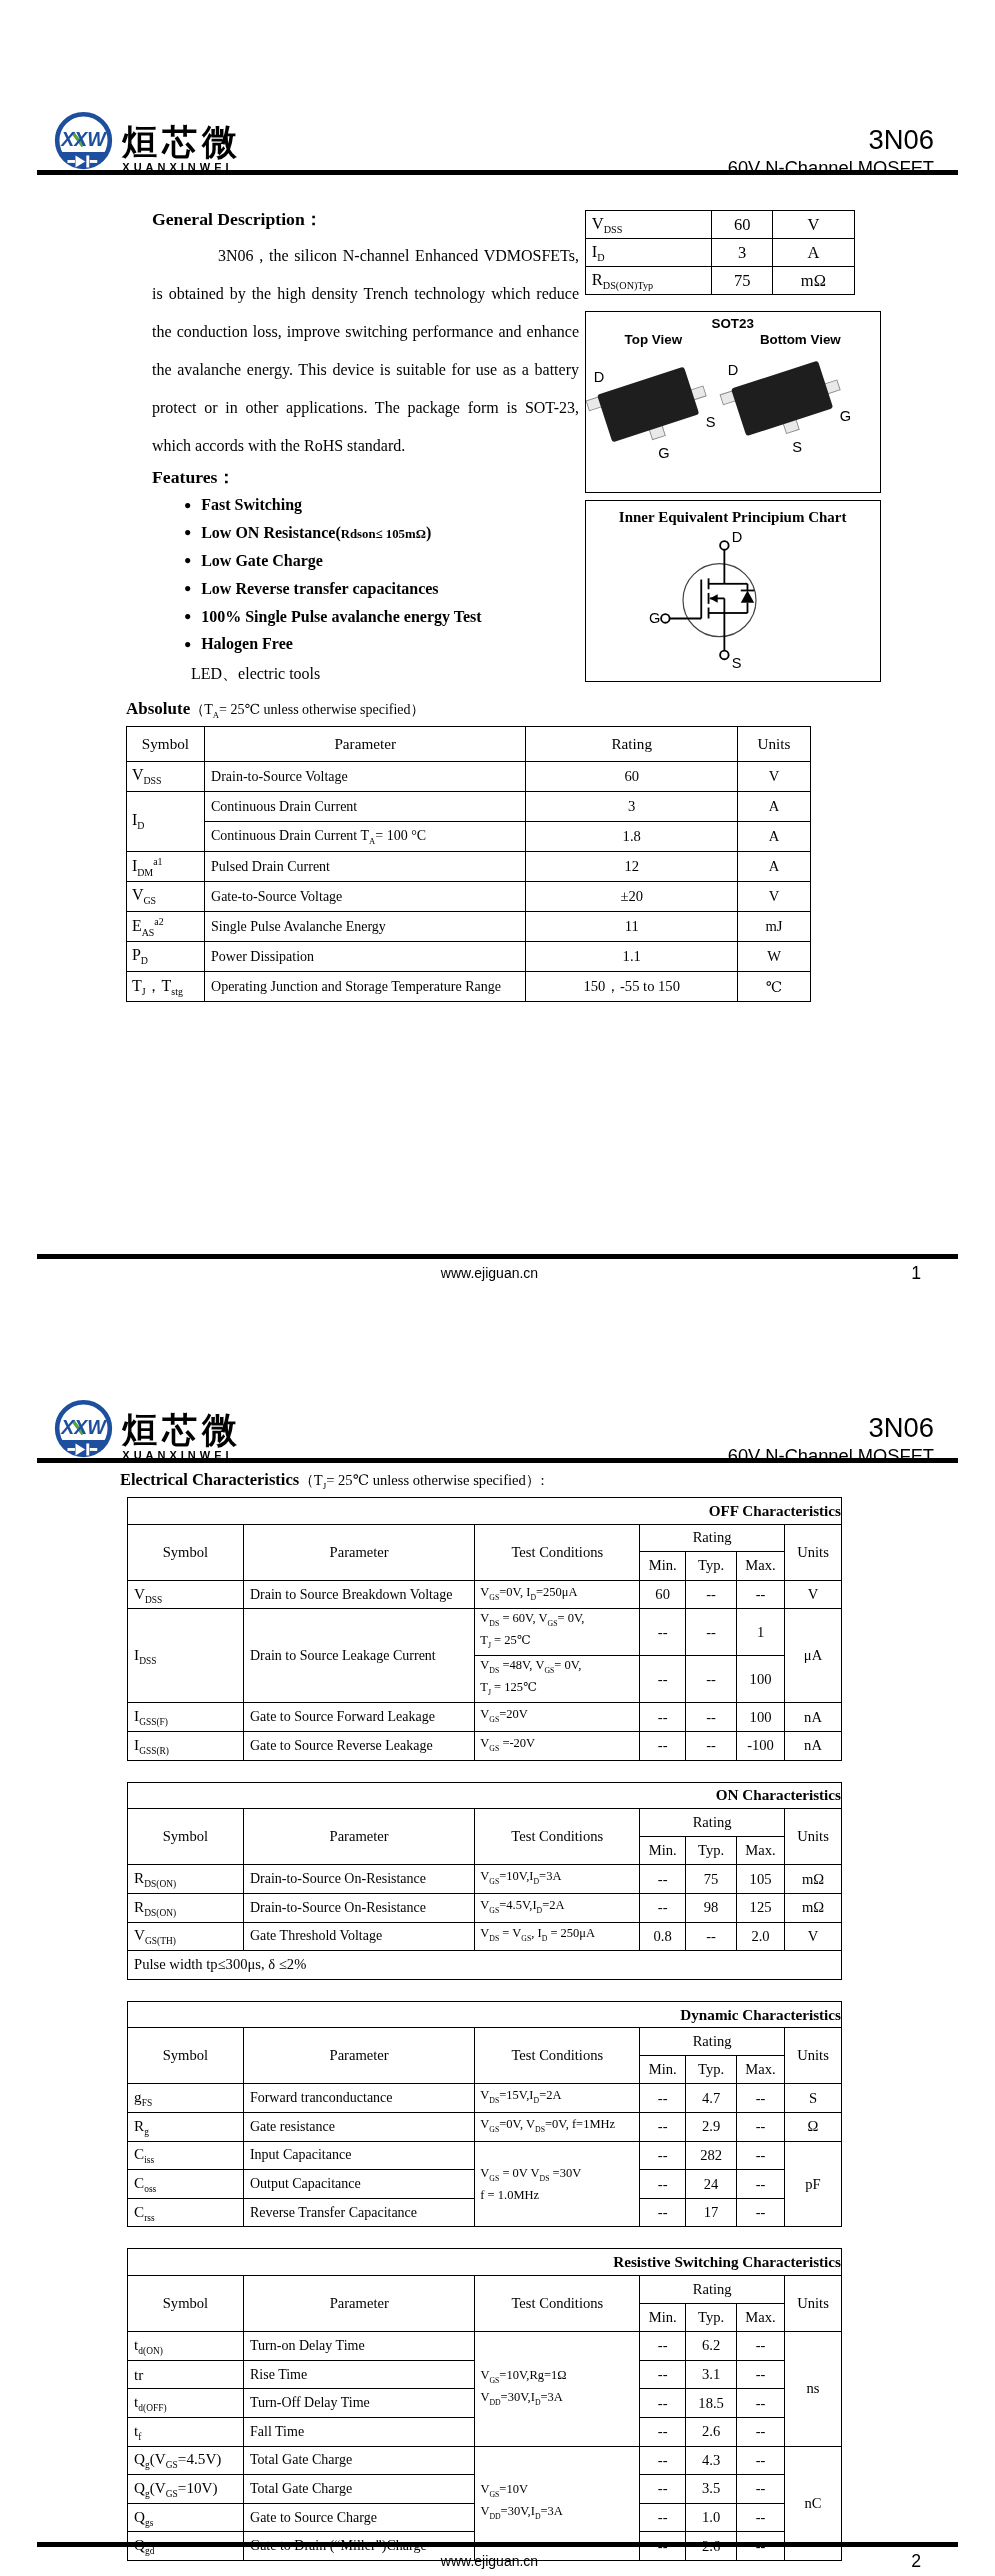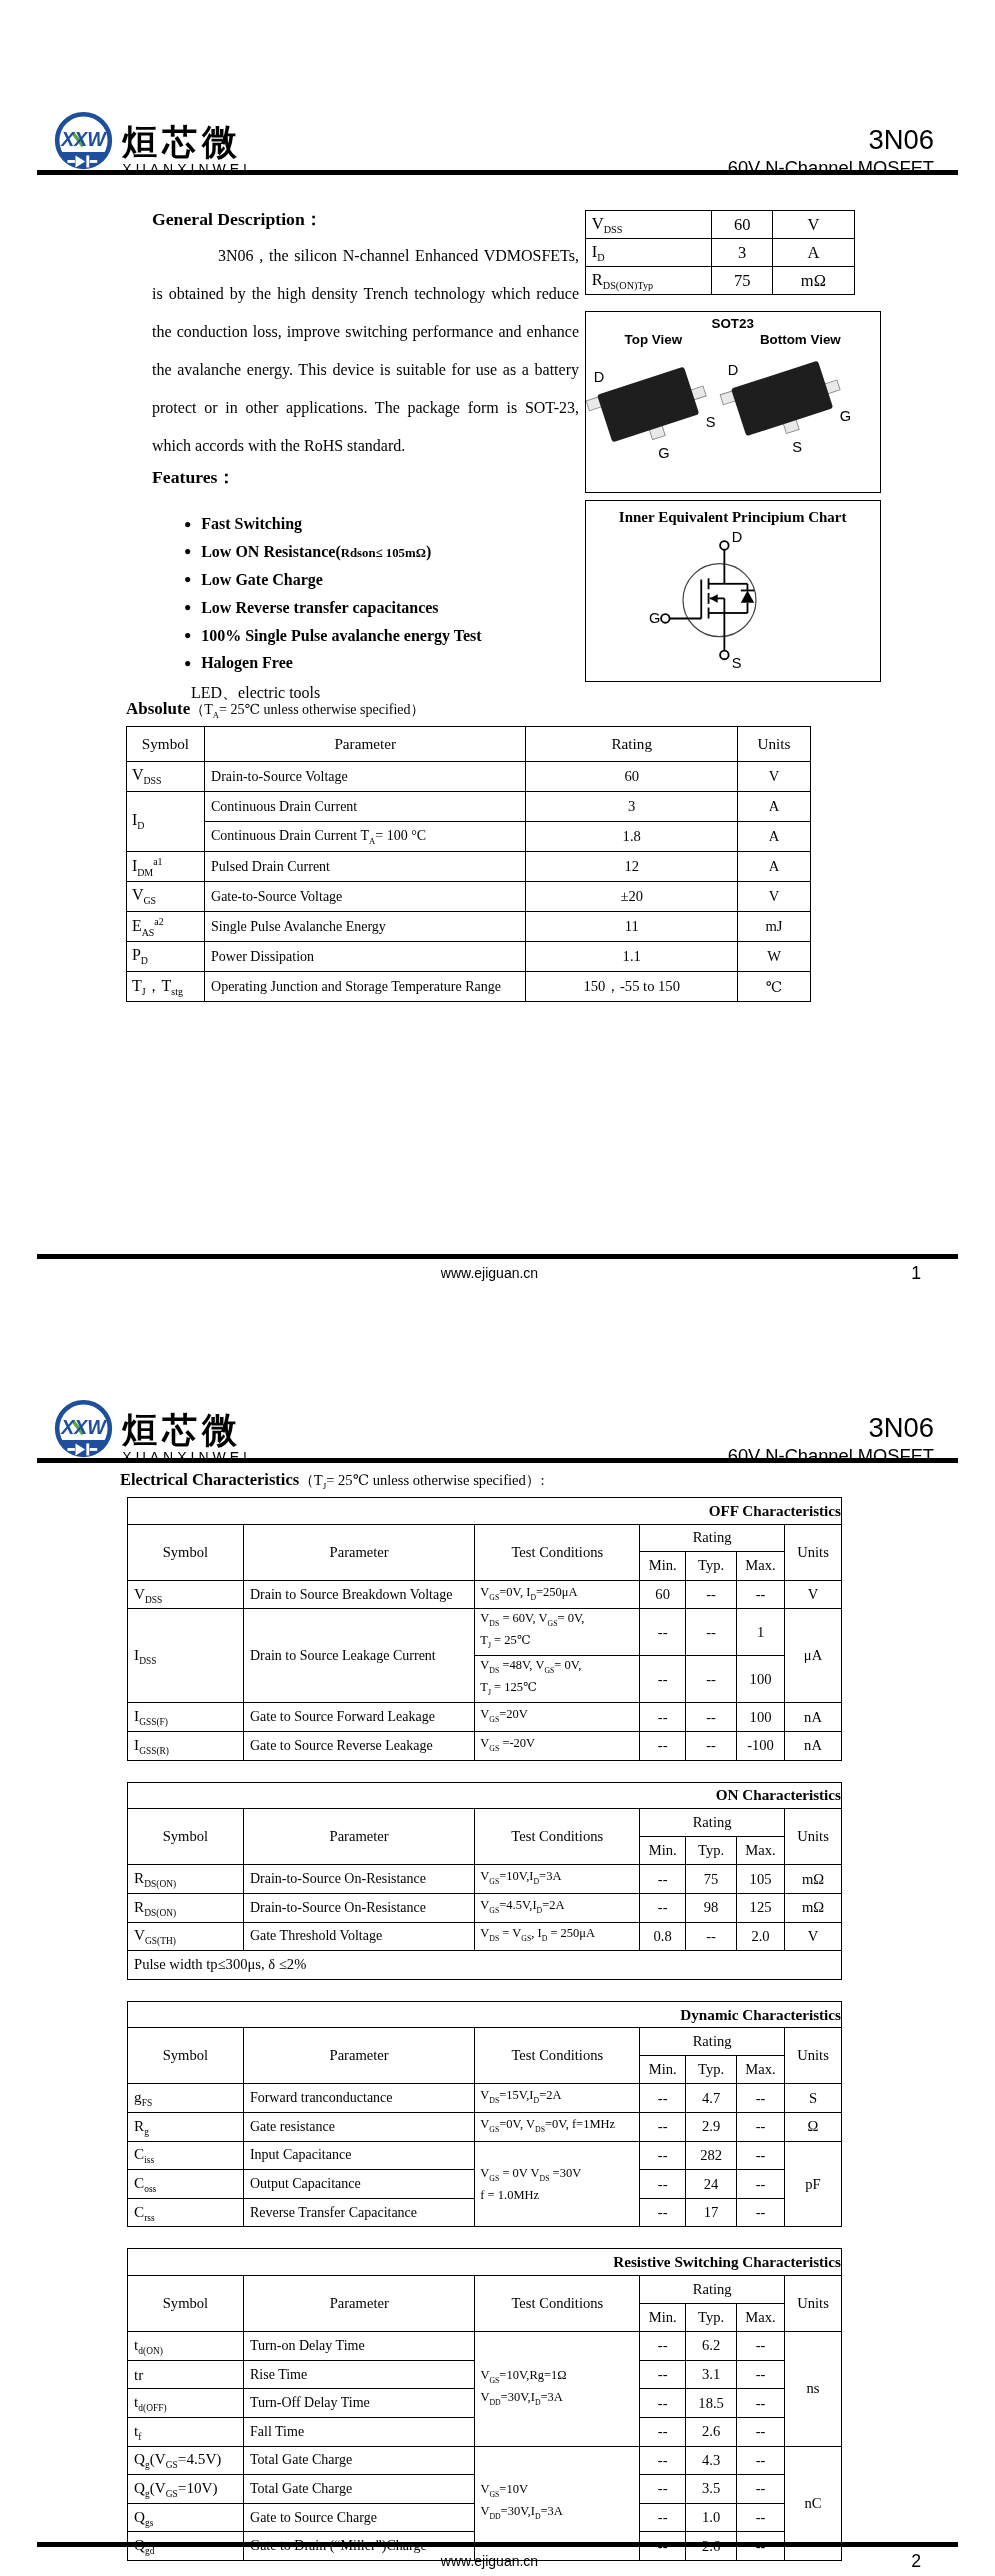--- a/index.html
+++ b/index.html
@@ -4,33 +4,33 @@
 <style>
   html,body{margin:0;padding:0;background:#fff;}
   body{width:995px;font-family:"Liberation Serif","DejaVu Serif",serif;color:#000;}
   .page{position:relative;width:995px;height:1288px;background:#fff;overflow:hidden;}
   
   .page-header{position:absolute;top:108px;left:52px;right:61px;display:flex;justify-content:space-between;align-items:flex-start;}
   .brand{display:flex;align-items:flex-start;}
   .logo{width:63px;height:72px;}
   .brand-names{margin-left:7.3px;font-family:"Liberation Sans","DejaVu Sans",sans-serif;}
   .brand-cn{font-weight:bold;font-size:35px;line-height:35px;letter-spacing:4.9px;margin-top:16px;}
-  .brand-en{font-weight:normal;font-size:14px;letter-spacing:4px;margin-top:1.8px;}
+  .brand-en{font-weight:bold;font-size:11px;letter-spacing:4px;margin-top:1.8px;}
   .doc-title{text-align:right;font-family:"Liberation Sans","DejaVu Sans",sans-serif;margin-top:17px;}
   .part{font-size:27.4px;line-height:30.5px;}
   .subtitle{font-size:18.3px;line-height:24.4px;}
   .rule{position:absolute;top:170px;left:37px;width:921px;height:4.9px;background:#000;}
   
   .cols{position:absolute;top:183px;left:152px;display:flex;}
   .left-col{width:429px;}
   .right-col{width:270px;margin-left:3.7px;margin-top:27px;}
   h2.sec{font-size:17.7px;font-weight:bold;margin:0;}
   .gd-title{margin-top:24.4px !important;}
   .desc{width:427px;font-size:16px;line-height:38px;text-align:justify;text-indent:66px;margin:6.1px 0 0 0;}
-  .features-list{list-style:none;margin:26px 0 0 0;padding:0 0 0 32px;}
+  .features-list{list-style:none;margin:7px 0 0 0;padding:0 0 0 32px;}
   .features-list li{font-size:16px;font-weight:bold;margin-bottom:9.8px;}
   .features-list li .dot{display:inline-block;margin-right:9.8px;font-size:12.2px;vertical-align:1.8px;}
   .fs{font-size:12.8px;}
   .apps-title{margin-top:8.5px !important;}
   .apps{font-size:16px;margin:11px 0 0 39px;}
   
   .quick{border-collapse:collapse;width:270px;}
   .quick td{border:1.2px solid #000;height:25px;font-size:16.5px;}
   .quick td.s{padding-left:6.1px;}
   .quick td.c{text-align:center;}

